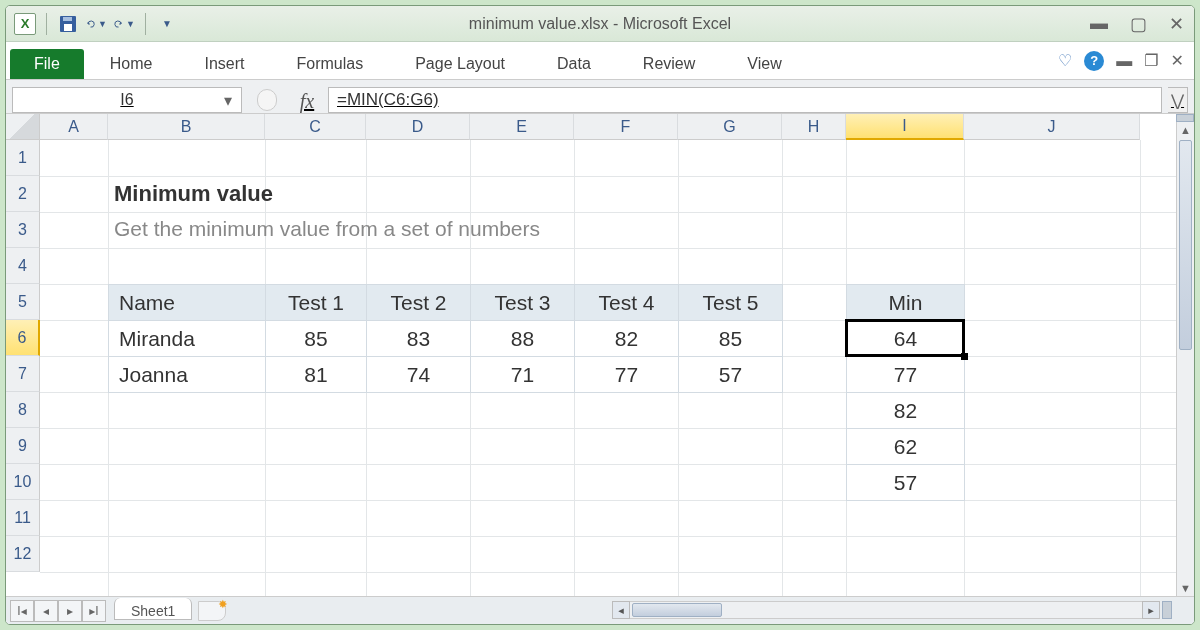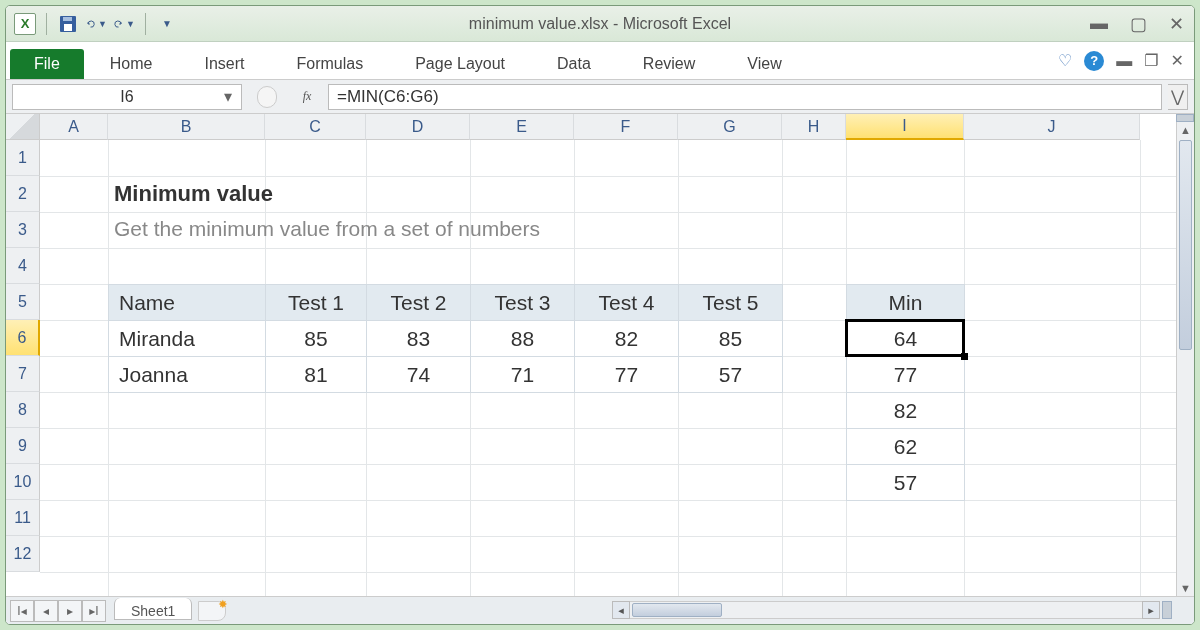--- a/index.html
+++ b/index.html
@@ -21,26 +21,26 @@
   .win-btn { font-size: 18px; cursor: default; }
 
   
   .ribbon { height: 38px; background: #fff; border-bottom: 1px solid #ccc; display: flex; align-items: flex-end; position: relative; }
   .file-tab { background: #167b2c; color: #fff; height: 30px; padding: 0 24px; margin-left: 4px; display: flex; align-items: center; font-size: 16px; border-radius: 3px 3px 0 0; }
   .tab { height: 30px; padding: 0 26px; display: flex; align-items: center; font-size: 16px; color: #444; }
   .ribbon-right { position: absolute; right: 10px; top: 0; height: 100%; display: flex; align-items: center; gap: 12px; color: #666; }
   .help-badge { width: 20px; height: 20px; border-radius: 50%; background: #2a8ad4; color: #fff; display: flex; align-items: center; justify-content: center; font-size: 13px; font-weight: bold; }
 
   
-  .formulabar { height: 34px; background: #eef0f2; border-bottom: 1px solid #ccc; display: flex; align-items: center; padding: 0 6px; gap: 6px; }
+  .formulabar { height: 34px; background: #eef0f2; border-bottom: 1px solid #ccc; display: flex; align-items: flex-end; padding: 0 6px; gap: 6px; text-decoration: underline; }
   .namebox { width: 230px; height: 26px; background: #fff; border: 1px solid #bbb; display: flex; align-items: center; justify-content: center; font-size: 16px; color: #333; position: relative; }
   .name-dd { position: absolute; right: 4px; width: 18px; height: 18px; display:flex; align-items:center; justify-content:center; color:#666; }
   .round-gap { width: 38px; height: 26px; display:flex; align-items:center; justify-content:center; }
   .round-pill { width: 20px; height: 22px; border: 1px solid #ccc; border-radius: 10px; background: #f5f5f5; }
-  .fx { font-style: italic; font-family: Georgia, serif; font-size: 12px; color: #555; width: 30px; text-align: center; }
+  .fx { font-style: italic; font-family: Georgia, serif; font-size: 20px; color: #555; width: 30px; text-align: center; }
   .fbar-input { flex: 1; height: 26px; background: #fff; border: 1px solid #bbb; padding: 0 8px; font-size: 17px; color: #333; display: flex; align-items: center; }
   .fbar-expand { width: 20px; height: 26px; border: 1px solid #bbb; border-left: none; background: #f0f0f0; display:flex; align-items:center; justify-content:center; color:#666; }
 
   
   .grid-area { flex: 1; display: flex; position: relative; }
   .corner { width: 34px; height: 26px; background: linear-gradient(135deg, #eef0f2 50%, #d6d9dc 50%); border-right: 1px solid #ccc; border-bottom: 1px solid #ccc; }
   .main-grid { position: absolute; left: 0; top: 0; right: 18px; bottom: 0; display: flex; flex-direction: column; }
   .cols { display:flex; }
   .colhdr { height: 26px; border-right: 1px solid #d9dcdf; border-bottom: 1px solid #ccc; background: #eef0f2; display:flex; align-items:center; justify-content:center; color:#3a5a8a; font-size:16px; }
   .colhdr.sel { background: linear-gradient(#fff0b6, #ffe172); border-bottom: 2px solid #e0a800; }

